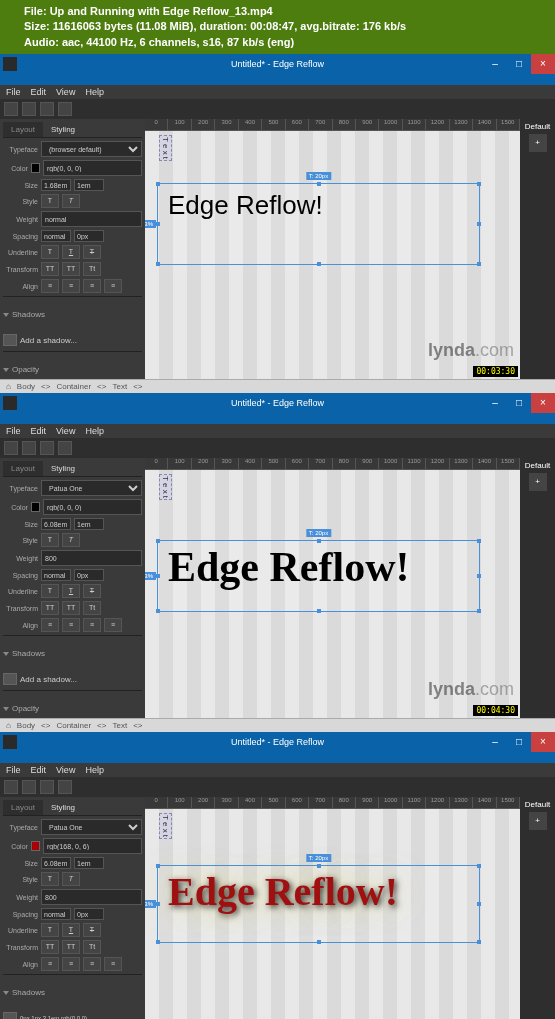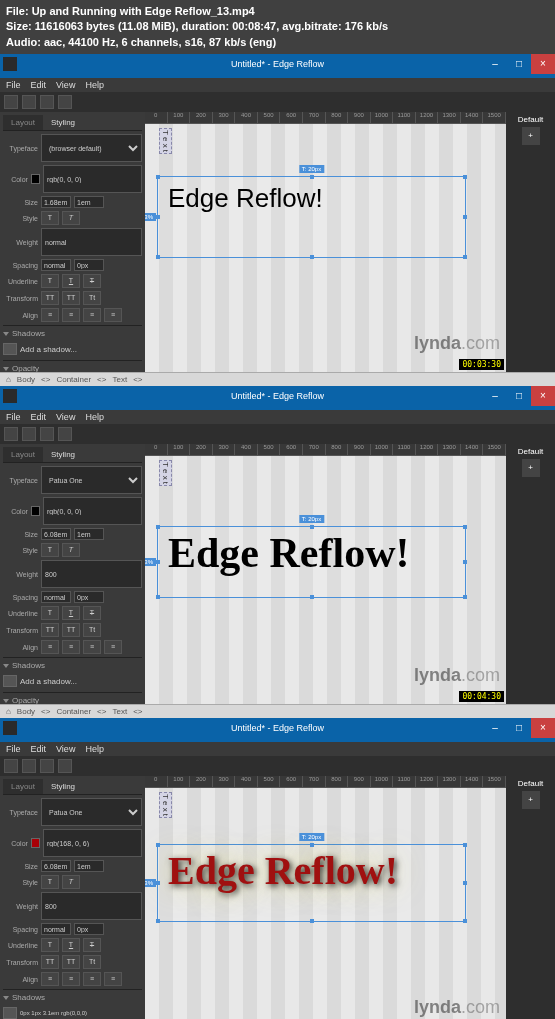--- a/index.html
+++ b/index.html
@@ -1,46 +1,46 @@
 <!DOCTYPE html>
 <html><head>
 <meta charset="utf-8">
 <style>
 * { margin:0; padding:0; box-sizing:border-box; }
 body { font-family:Arial,sans-serif; font-size:9px; background:#000; width:555px; }
-.header { background:#404040; color:#fff; padding:4px 6px; font-size:11px; font-weight:bold; line-height:1.4; }
+.header { background:#4d7c0f; color:#fff; padding:4px 24px; font-size:11px; font-weight:bold; line-height:1.4; }
 .frame { position:relative; }
-.titlebar { background:#0a63a8; color:#fff; height:24px; line-height:20px; text-align:center; font-size:9px; position:relative; }
+.titlebar { background:#0a63a8; color:#fff; height:31px; line-height:20px; text-align:center; font-size:9px; position:relative; }
 .titlebar .icon-left { position:absolute; left:3px; top:3px; width:14px; height:14px; background:#2a2a2a; }
 .win-btns { position:absolute; right:0; top:0; display:flex; }
 .win-btn { width:24px; height:20px; background:#0a63a8; color:#fff; text-align:center; line-height:20px; font-size:10px; }
 .win-btn.close { background:#c94040; }
 .menubar { background:#3a3a3a; color:#ddd; padding:2px 6px; font-size:9px; display:flex; gap:10px; }
 .menubar span { cursor:pointer; }
 .toolbar { background:#2e2e2e; height:20px; display:flex; align-items:center; padding:0 4px; gap:4px; }
 .tool-btn { width:14px; height:14px; background:#444; border:1px solid #555; }
 .main { display:flex; height:260px; background:#2e2e2e; }
 .sidebar { width:145px; background:#3a3a3a; color:#ccc; padding:3px; font-size:8px; overflow:hidden; }
 .tabs { display:flex; border-bottom:1px solid #222; margin-bottom:3px; }
 .tab { padding:3px 8px; background:#2e2e2e; color:#888; }
 .tab.active { background:#3a3a3a; color:#ddd; }
 .prop-row { display:flex; align-items:center; margin:3px 0; gap:3px; }
 .prop-label { width:35px; text-align:right; font-size:7px; color:#aaa; }
-.prop-input { flex:1; background:#2a2a2a; border:1px solid #555; color:#ccc; padding:1px 3px; font-size:7px; height:28px; }
+.prop-input { flex:1; background:#2a2a2a; border:1px solid #555; color:#ccc; padding:1px 3px; font-size:7px; height:16px; }
 .prop-sm { width:30px; background:#2a2a2a; border:1px solid #555; color:#ccc; padding:1px 2px; font-size:7px; height:12px; }
 .swatch { width:12px; height:10px; border:1px solid #666; }
 .mini-btn { width:18px; height:14px; background:#444; border:1px solid #555; color:#ccc; text-align:center; line-height:12px; font-size:7px; }
-.section-head { color:#aaa; font-size:8px; padding:3px 0; border-top:1px solid #222; margin-top:3px; display:flex; align-items:center; gap:3px; }
+.section-head { color:#aaa; font-size:8px; padding:13px 0; border-top:1px solid #222; margin-top:3px; display:flex; align-items:center; gap:3px; }
 .tri { width:0; height:0; border-left:3px solid transparent; border-right:3px solid transparent; border-top:4px solid #888; }
 .shadow-item { display:flex; align-items:center; gap:3px; padding:2px 0; }
 .shadow-sw { width:14px; height:12px; background:#555; border:1px solid #666; }
 .canvas-area { flex:1; background:#ffffff; position:relative; overflow:hidden; }
 .ruler-top { height:12px; background:#383838; display:flex; font-size:6px; color:#999; border-bottom:1px solid #555; }
 .ruler-tick { width:28px; text-align:center; border-right:1px solid #555; }
-.right-strip { background:#2e2e2e; color:#fff; width:49px; padding:3px; text-align:center; font-size:8px; }
+.right-strip { background:#2e2e2e; color:#fff; width:35px; padding:3px; text-align:center; font-size:8px; }
 .add-btn { background:#444; color:#fff; width:18px; height:18px; margin:3px auto; line-height:18px; }
 .canvas { position:absolute; top:12px; left:0; right:0; bottom:0; background:repeating-linear-gradient(90deg,#e8e8e8 0,#e8e8e8 14px,#dadada 14px,#dadada 28px); }
 .text-marker { position:absolute; top:4px; left:14px; writing-mode:vertical-lr; font-size:8px; color:#333; background:rgba(200,200,255,0.3); border:1px dashed #88a; padding:1px; }
 .text-box { position:absolute; border:1px solid #4a90d9; background:rgba(255,255,255,0.1); }
 .text-box .handle { width:4px; height:4px; background:#4a90d9; position:absolute; }
 .h-tl{top:-2px;left:-2px}.h-tr{top:-2px;right:-2px}.h-bl{bottom:-2px;left:-2px}.h-br{bottom:-2px;right:-2px}
 .h-tm{top:-2px;left:50%;margin-left:-2px}.h-bm{bottom:-2px;left:50%;margin-left:-2px}
 .h-ml{top:50%;left:-2px;margin-top:-2px}.h-mr{top:50%;right:-2px;margin-top:-2px}
 .ylabel { position:absolute; left:-32px; top:50%; transform:translateY(-50%); background:#4a90d9; color:#fff; font-size:6px; padding:1px 3px; }
 .tlabel { position:absolute; top:-12px; left:50%; transform:translateX(-50%); background:#4a90d9; color:#fff; font-size:6px; padding:1px 3px; }

